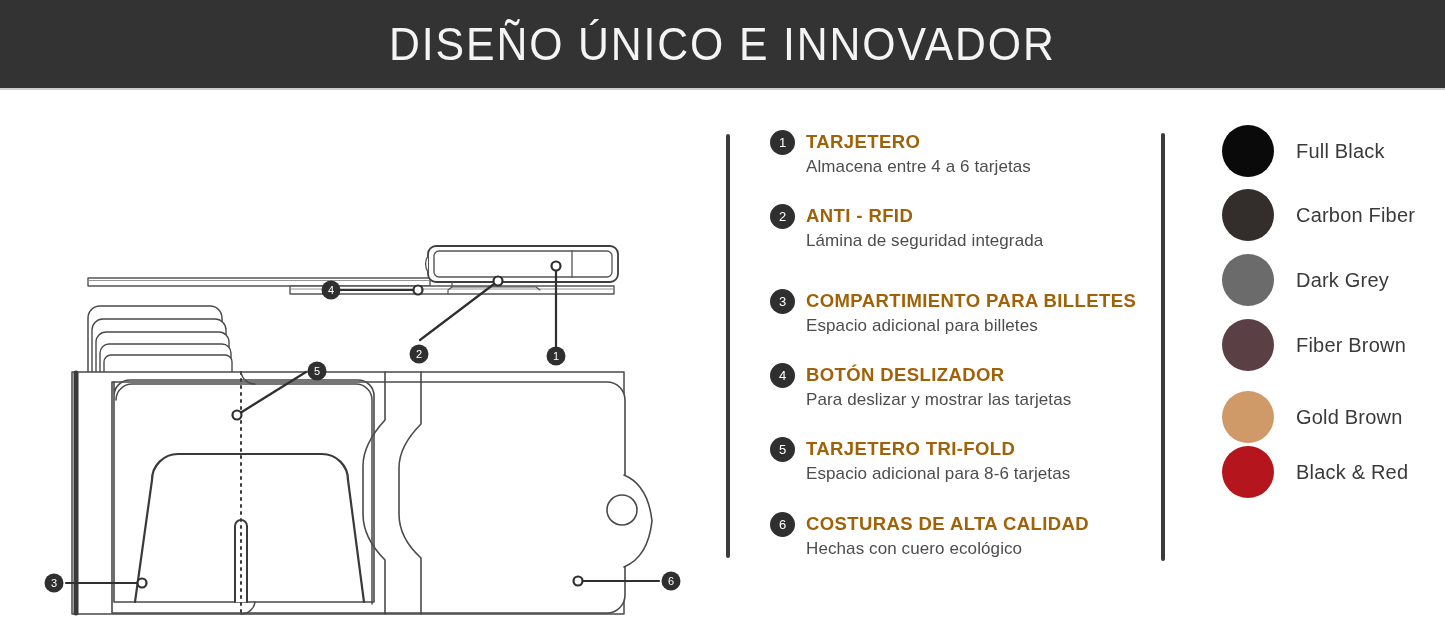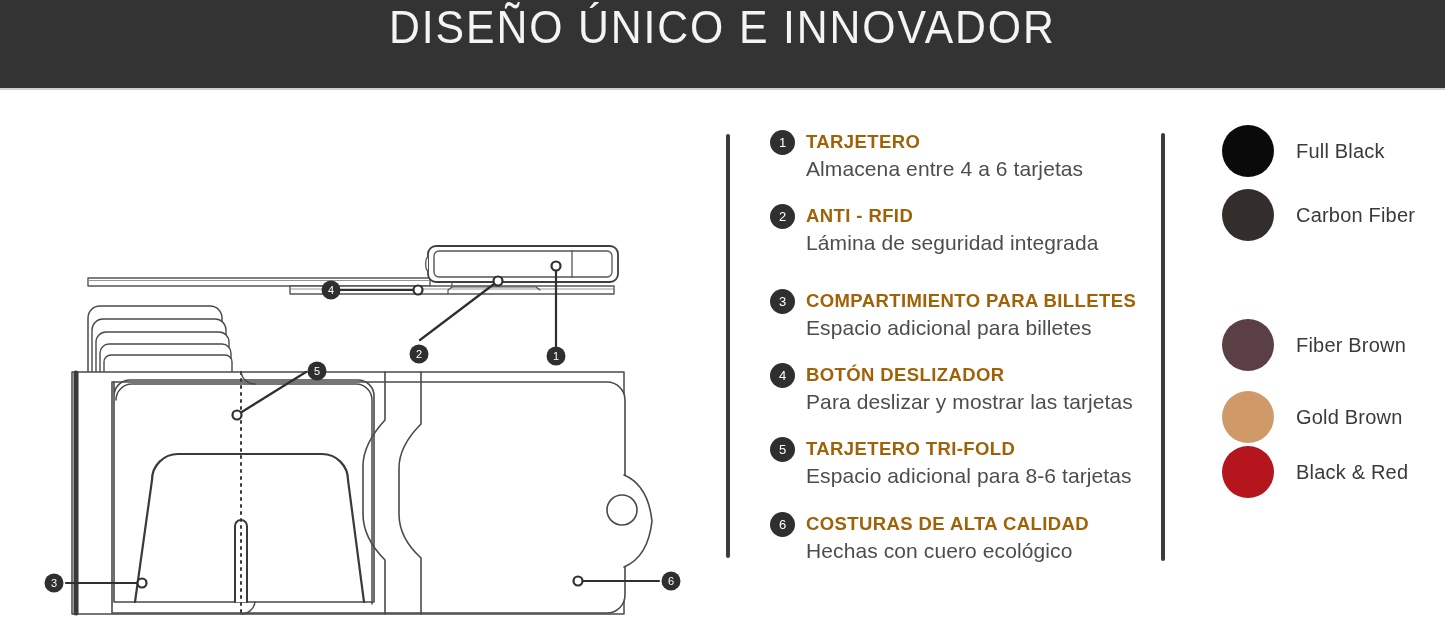--- a/index.html
+++ b/index.html
@@ -17,21 +17,21 @@
 
   
   .header-banner {
     position: absolute;
     left: 0;
     top: 0;
     width: 1445px;
     height: 88px;
     background: #333333;
     display: flex;
-    align-items: flex-start;
+    align-items: center;
     justify-content: center;
   }
   .header-title {
     color: #f4f4f4;
     font-size: 46px;
     letter-spacing: 2.0px;
     font-weight: 400;
     font-family: "Liberation Sans", sans-serif;
     white-space: nowrap;
     transform: scaleX(0.93);
@@ -110,21 +110,21 @@
     font-weight: bold;
     color: #a16207;
     letter-spacing: 0.4px;
     white-space: nowrap;
     font-family: "Liberation Sans", sans-serif;
   }
   .feature-desc {
     position: absolute;
     left: 36px;
     top: 27px;
-    font-size: 21px;
+    font-size: 17px;
     color: #4d4d4d;
     letter-spacing: 0.1px;
     white-space: nowrap;
     font-weight: 400;
     font-family: "Liberation Sans", sans-serif;
   }
 
   
   .colors-col {
     position: absolute;
@@ -325,20 +325,24 @@
     <div class="color-row" style="top:34px">
       <div class="swatch" style="background:#0a0a0a"></div>
       <div class="swatch-label">Full Black</div>
     </div>
 
     <div class="color-row" style="top:98px">
       <div class="swatch" style="background:#332e2c"></div>
       <div class="swatch-label">Carbon Fiber</div>
     </div>
 
+    <div class="color-row" style="top:163px">
+      <div class="swatch" style="background:#6b6b6b"></div>
+      <div class="swatch-label">Dark Grey</div>
+    </div>
 
     <div class="color-row" style="top:228px">
       <div class="swatch" style="background:#5a3f45"></div>
       <div class="swatch-label">Fiber Brown</div>
     </div>
 
     <div class="color-row" style="top:300px">
       <div class="swatch" style="background:#cf9a68"></div>
       <div class="swatch-label">Gold Brown</div>
     </div>

